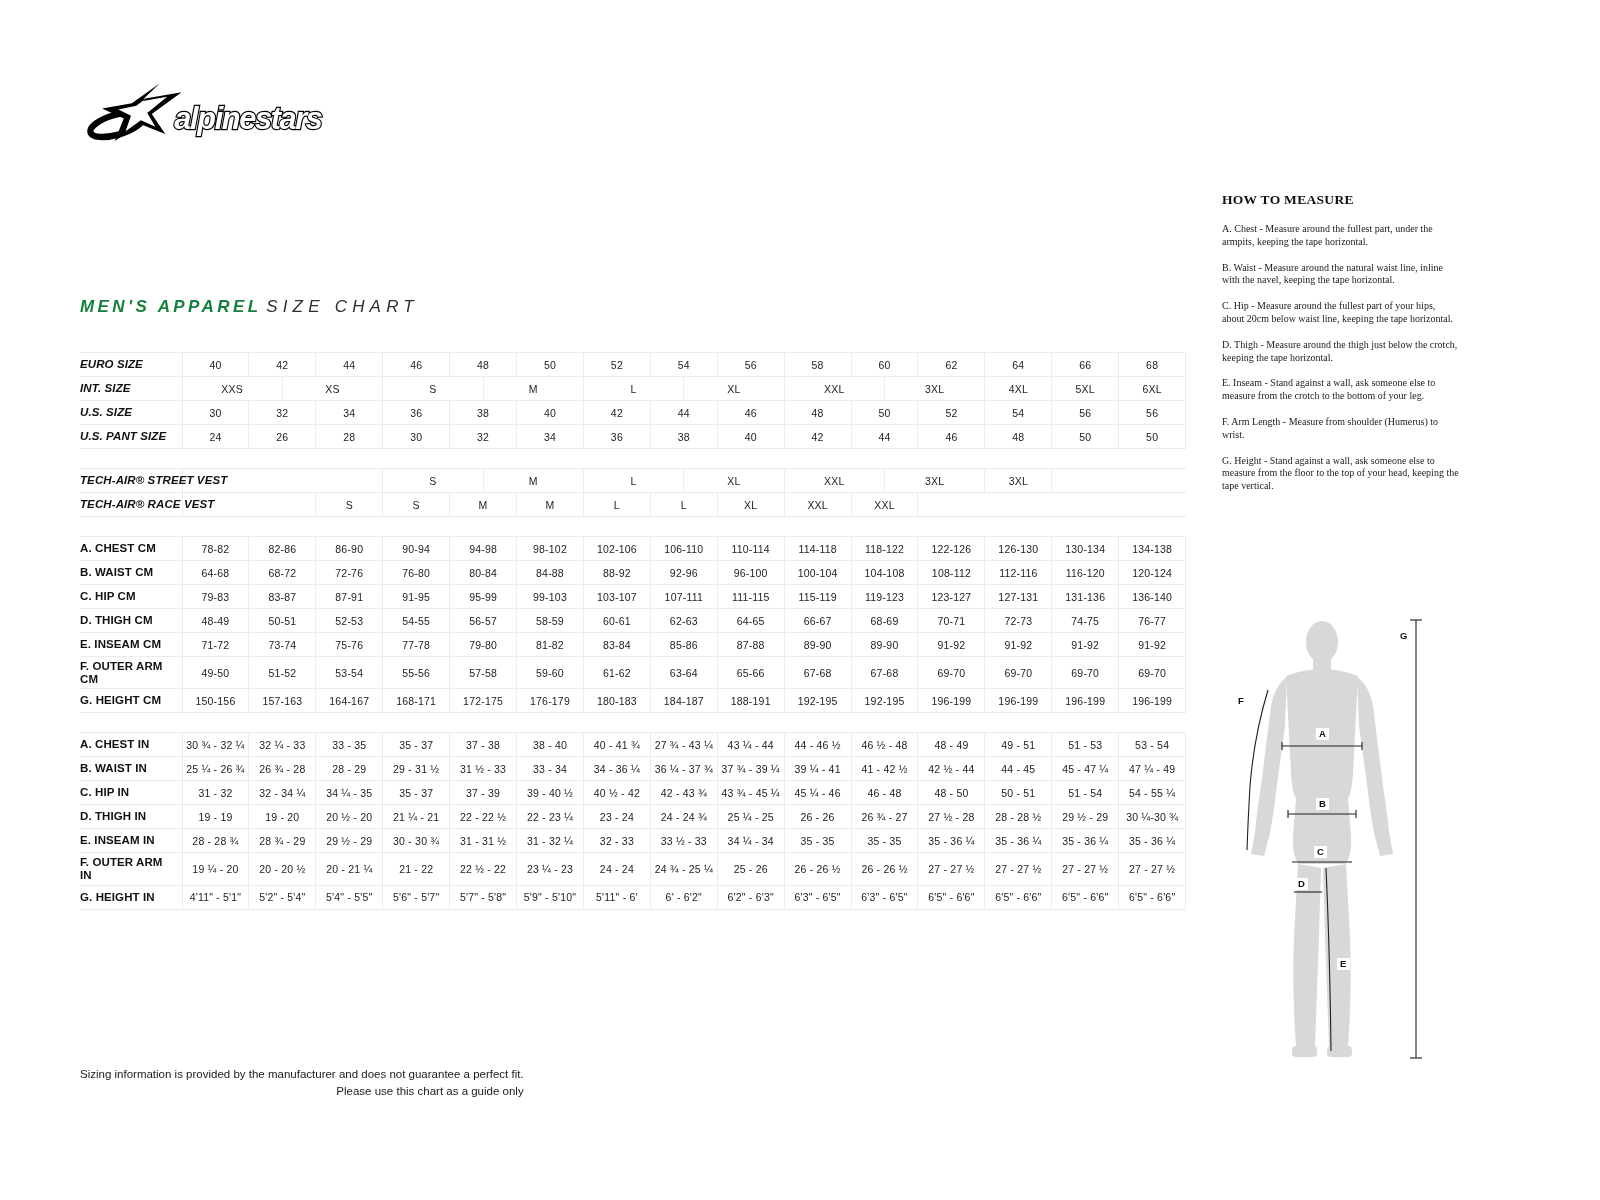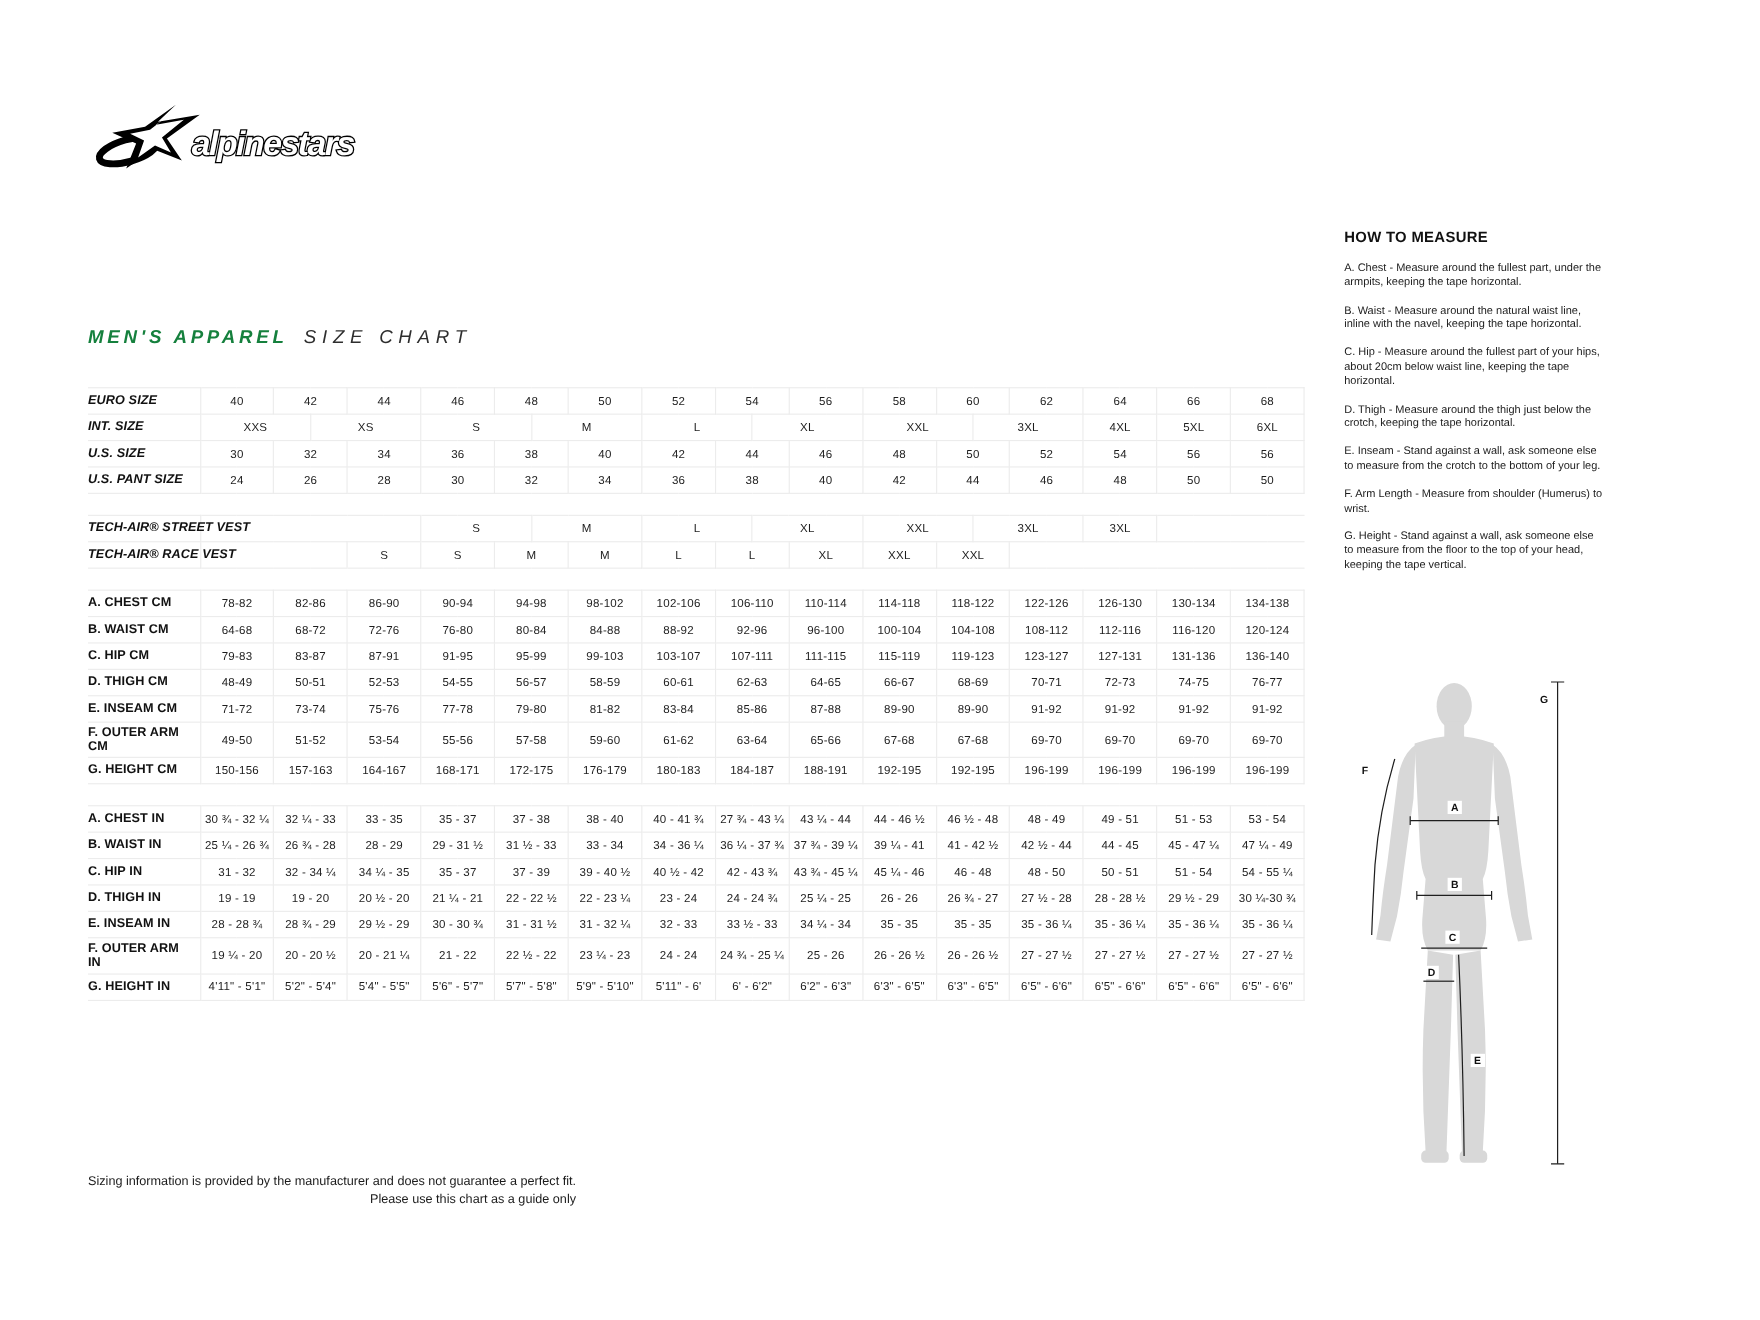--- a/index.html
+++ b/index.html
@@ -1,32 +1,32 @@
 <!DOCTYPE html>
 <html><head>
 <meta charset="utf-8">
 <style>
   html,body{margin:0;padding:0;background:#ffffff;}
   body{width:1600px;height:1200px;position:relative;font-family:"Liberation Sans",sans-serif;color:#1b1b1b;overflow:hidden;}
 
-  .logo{position:absolute;left:84px;top:92px;}
+  .logo{position:absolute;left:84px;top:80px;}
   .page-title{position:absolute;left:80px;top:297px;font-style:italic;font-size:17px;white-space:nowrap;}
   .page-title .t-bold{font-weight:bold;letter-spacing:3.4px;color:#15803d;}
-  .page-title .t-light{font-weight:normal;letter-spacing:5.2px;color:#2e2e2e;margin-left:10px;}
+  .page-title .t-light{font-weight:normal;letter-spacing:5.2px;color:#2e2e2e;margin-left:0;}
 
   .size-table-wrap{position:absolute;left:80px;top:352px;}
   table.size-table{border-collapse:collapse;table-layout:fixed;width:1106px;}
   table.size-table td{font-size:10.5px;text-align:center;vertical-align:middle;color:#1d1d1d;letter-spacing:.2px;padding:3px 0;height:17px;}
   tr.r td{border:1px solid #ececec;}
   tr.r td.rowlabel{border-left:none;text-align:left;font-weight:bold;font-size:11.5px;letter-spacing:.1px;color:#111;line-height:1.1;padding-right:4px;}
   tr.r td.nowrap{white-space:nowrap;font-style:italic;}
   tr.r td.blank{border-left:none;border-right:none;}
   tr.gap td{border:none;height:19px;padding:0;}
 
-  .measure-panel{position:absolute;left:1222px;top:208px;width:237px;}
+  .measure-panel{position:absolute;left:1222px;top:192px;width:237px;font-family:Liberation Serif, serif;}
   .measure-title{font-weight:bold;font-size:13.5px;letter-spacing:.3px;color:#111;margin-bottom:15px;}
   .measure-panel p{margin:0 0 13px 0;font-size:10px;line-height:1.28;color:#1b1b1b;}
 
   .figure-wrap{position:absolute;left:1230px;top:606px;}
 
   .footer{position:absolute;left:80px;top:1066px;font-size:11.5px;line-height:1.45;color:#1b1b1b;text-align:right;}
 </style>
 </head>
 <body>
 

